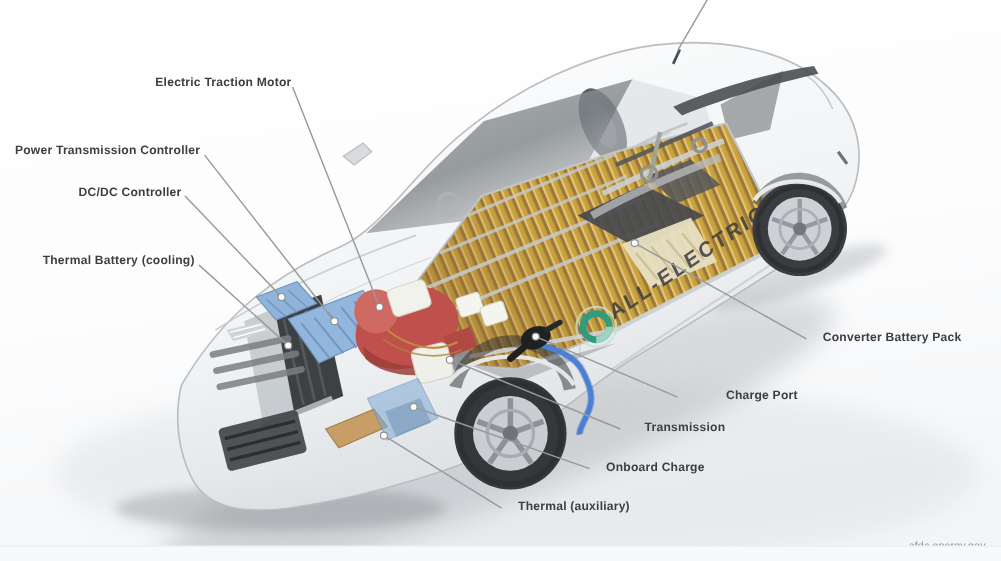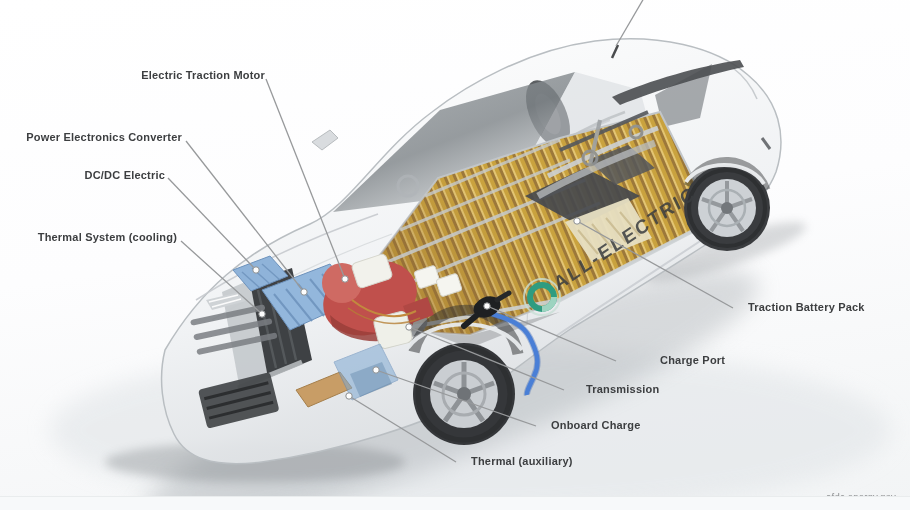--- a/index.html
+++ b/index.html
@@ -248,24 +248,24 @@
     <circle cx="262" cy="314" r="3.2"></circle>
     <circle cx="577" cy="221" r="3.2"></circle>
     <circle cx="487" cy="306" r="3.2"></circle>
     <circle cx="409" cy="327" r="3.2"></circle>
     <circle cx="376" cy="370" r="3.2"></circle>
     <circle cx="349" cy="396" r="3.2"></circle>
   </g>
 </svg>
 
 <div class="label r" style="right:645px;top:69px;">Electric Traction Motor</div>
-<div class="label r" style="right:728px;top:131px;">Power Electronics Converter</div>
-<div class="label r" style="right:745px;top:169px;">DC/DC Electric</div>
-<div class="label r" style="right:733px;top:231px;">Thermal System (cooling)</div>
-<div class="label" style="left:736px;top:301px;">Traction Battery Pack</div>
+<div class="label r" style="right:728px;top:131px;">Power Transmission Controller</div>
+<div class="label r" style="right:745px;top:169px;">DC/DC Controller</div>
+<div class="label r" style="right:733px;top:231px;">Thermal Battery (cooling)</div>
+<div class="label" style="left:736px;top:301px;">Converter Battery Pack</div>
 <div class="label" style="left:620px;top:354px;margin-left:28px;">Charge Port</div>
 <div class="label" style="left:574px;top:383px;">Transmission</div>
 <div class="label" style="left:539px;top:419px;">Onboard Charge</div>
 <div class="label" style="left:459px;top:455px;">Thermal (auxiliary)</div>
 
 <div class="source">afdc.energy.gov</div>
 <div class="ground"></div>
 
 </div>
 

